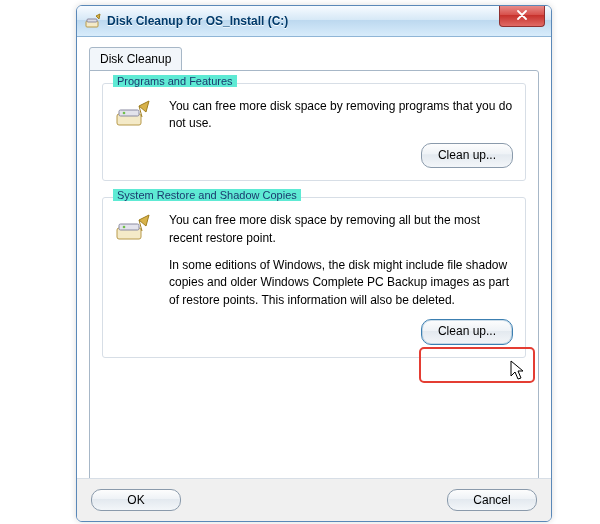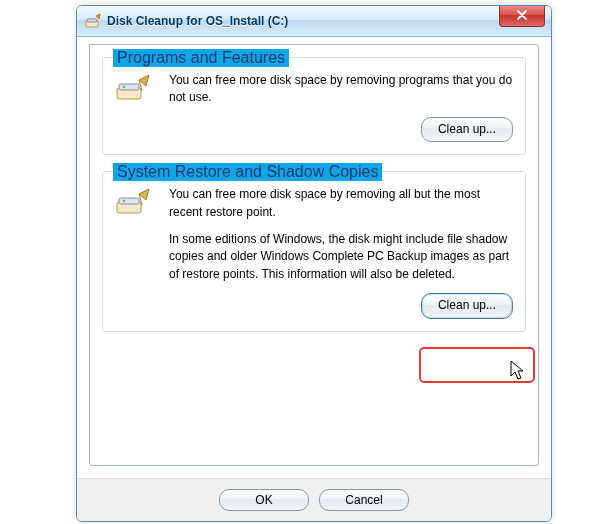--- a/index.html
+++ b/index.html
@@ -11,30 +11,30 @@
   .close-btn{position:absolute;top:0;right:6px;width:44px;height:20px;border:1px solid #8e3030;border-top:none;border-radius:0 0 4px 4px;background:linear-gradient(#e78b88,#d74f4a 45%,#c6312c 46%,#e06a65);display:flex;align-items:center;justify-content:center;cursor:pointer}
   .close-btn svg{width:10px;height:10px}
   .client{background:#fff;padding:8px 12px 10px 12px}
   .tabs{display:flex;align-items:flex-end;margin-bottom:-1px}
   .tab{padding:4px 10px;border:1px solid #a7b7c7;border-bottom:1px solid #fff;border-radius:3px 3px 0 0;background:#fff;font-size:12px;cursor:pointer}
   .tab.inactive{background:#f2f6fa;border-bottom-color:#a7b7c7;margin-top:2px}
   .tab.active{position:relative;z-index:2}
   .tab+.tab{margin-left:-1px}
   .tab-pane{border:1px solid #a7b7c7;border-radius:0 3px 3px 3px;padding:12px 12px 14px 12px;background:#fff;height:394px}
   .groupbox{border:1px solid #d7dee6;border-radius:3px;padding:14px 12px 12px 12px;position:relative;margin-bottom:16px}
-  .groupbox .legend{position:absolute;top:-9px;left:10px;background:#0ea5e9;padding:0 4px;color:#1a3a6e;font-size:16px}
+  .groupbox .legend{position:absolute;top:-9px;left:10px;background:#5eead4;padding:0 4px;color:#1a3a6e;font-size:11px}
   .group-body{display:flex;gap:10px}
   .dc-icon{flex:0 0 36px;height:28px;margin-top:2px}
   .group-text{flex:1;line-height:1.45}
   .group-text p{margin:0 0 10px 8px}
   .btn-row{display:flex;justify-content:flex-end;margin-top:8px}
   .btn{min-width:90px;padding:3px 16px;font:inherit;border:1px solid #8a9aab;border-radius:10px;background:linear-gradient(#fdfdfd,#eef2f6 45%,#e3e9ef 46%,#f3f6f9);cursor:pointer;color:#000}
   .btn.default{border-color:#3c7fb1;box-shadow:0 0 0 1px rgba(60,127,177,.25) inset}
   .highlight{position:absolute;border:2px solid #e43d33;border-radius:5px;pointer-events:none}
-  .bottom-bar{position:absolute;left:0;right:0;bottom:0;height:42px;background:#f0f0f0;border-top:1px solid #d7dee6;display:flex;align-items:center;justify-content:center;gap:10px;padding:0 14px}
+  .bottom-bar{position:absolute;left:0;right:0;bottom:0;height:42px;background:#f0f0f0;border-top:1px solid #d7dee6;display:flex;align-items:center;justify-content:space-between;gap:10px;padding:0 14px}
   .cursor{position:absolute;width:16px;height:22px;pointer-events:none}
 </style>
 </head>
 <body>
 
 <div class="stage">
   <div class="dialog">
     <div class="titlebar">
       <span class="title-icon">
         <svg viewBox="0 0 16 16">
@@ -48,20 +48,21 @@
         <span>
           <svg viewBox="0 0 10 10">
               <path d="M1 1 L9 9 M9 1 L1 9" stroke="#fff" stroke-width="1.8" stroke-linecap="round"></path>
             </svg>
         </span>
       </div>
     </div>
 
     <div class="client">
       <div class="tabs">
+        <div class="tab inactive">Disk Cleanup</div>
       </div>
       <div class="tab-pane">
 
         <div class="groupbox">
           <span class="legend">Programs and Features</span>
           <div class="group-body">
             <span class="dc-icon">
               <svg viewBox="0 0 36 28">
                   <rect x="2" y="14" width="24" height="11" rx="2" fill="#f4eac8" stroke="#b89a4a"></rect>
                   <rect x="4" y="10" width="20" height="6" rx="1.5" fill="#e3e3ec" stroke="#8a8aa0"></rect>

